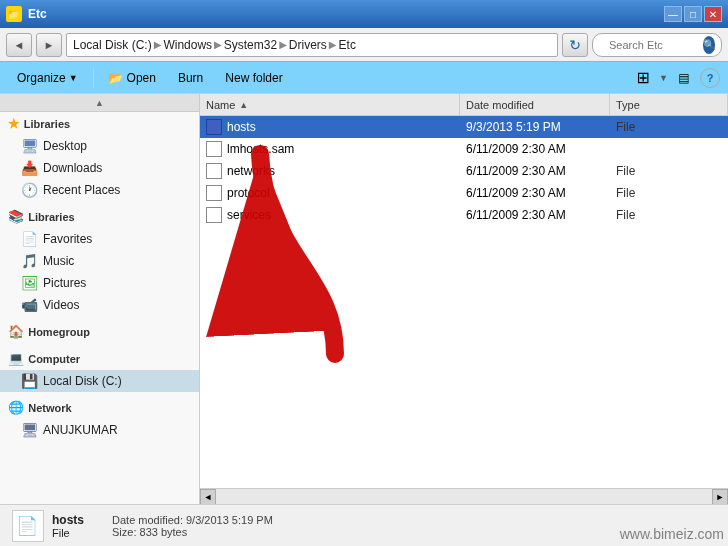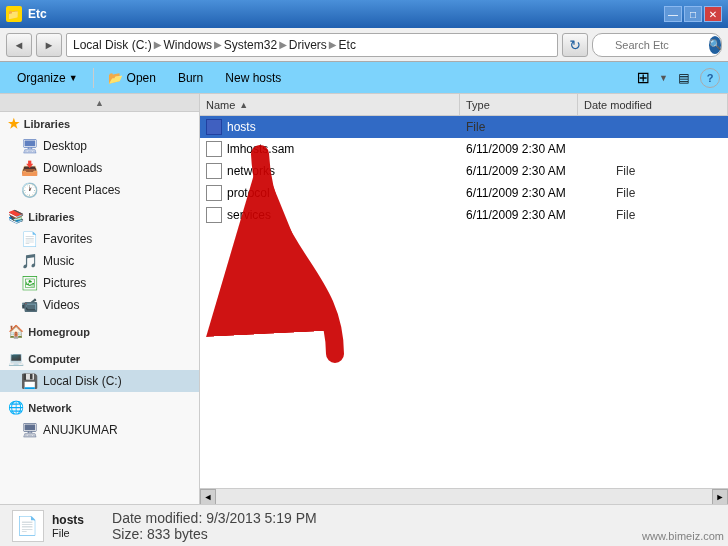--- a/index.html
+++ b/index.html
@@ -80,21 +80,21 @@
       color: #2060a0;
       font-size: 14px;
     }
     .search-box {
       display: flex;
       align-items: center;
       height: 24px;
       background: white;
       border: 1px solid #aaa;
       border-radius: 10px;
-      padding: 0 22px;
+      padding: 0 16px;
       width: 130px;
       gap: 4px;
     }
     .search-input {
       border: none; outline: none; font-size: 11px; color: #777; background: transparent; width: 90px;
     }
     .search-icon-btn {
       background: #2060a0;
       border: none;
       border-radius: 50%;
@@ -274,39 +274,39 @@
     }
     .status-file-icon {
       width: 32px; height: 32px;
       background: white;
       border: 1px solid #ccc;
       display: flex; align-items: center; justify-content: center;
       font-size: 18px; color: #446;
     }
     .status-info { font-size: 11px; color: #222; }
     .status-info .file-name-big { font-weight: bold; font-size: 12px; }
-    .status-details { font-size: 14px; color: #444; margin-left: 20px; }
+    .status-details { font-size: 11px; color: #444; margin-left: 20px; }
 
     
     .arrow-overlay {
       position: absolute;
       top: 94px;
       left: 205px;
       width: 200px;
       height: 280px;
       pointer-events: none;
       z-index: 100;
     }
 
     
     .watermark {
       position: absolute;
       bottom: 4px;
       right: 4px;
-      font-size: 11px;
+      font-size: 14px;
       color: rgba(80,80,80,0.7);
       font-family: sans-serif;
     }
   </style>
 </head>
 <body>
 
 <div style="position:relative; width:728px; height:546px; overflow:hidden;">
 
   <div class="title-bar">
@@ -347,21 +347,21 @@
     </button>
     <div class="toolbar-sep"></div>
     <button class="toolbar-btn">
       <span>📂</span>
       <span>Open</span>
     </button>
     <button class="toolbar-btn">
       <span>Burn</span>
     </button>
     <button class="toolbar-btn">
-      <span>New hosts</span>
+      <span>New folder</span>
     </button>
     <div class="toolbar-right">
       <button class="view-btn" style="font-size:16px;">⊞</button>
       <span style="font-size:9px; color:#555;">▼</span>
       <button class="view-btn">▤</button>
       <button class="view-btn" style="border:1px solid #aaa; border-radius:50%; width:20px; height:20px; font-weight:bold; font-size:11px; color:#2060a0;">?</button>
     </div>
   </div>
 
   <div class="main-area">
@@ -443,35 +443,36 @@
       </div>
     </div>
 
     <div class="file-area">
 
       <div class="file-list-header">
         <div class="col-header col-name">
           <span>Name</span>
           <span class="sort-arrow">▲</span>
         </div>
+        <div class="col-header col-date">
+          <span>Date modified</span>
+        </div>
         <div class="col-header col-type">
           <span>Type</span>
-        </div>
-        <div class="col-header col-date">
-          <span>Date modified</span>
         </div>
       </div>
 
       <div class="file-list">
 
         <div class="file-row selected">
           <div class="file-cell file-name-cell">
             <div class="file-icon-sm blue-folder"></div>
             <span>hosts</span>
           </div>
+          <div class="file-cell file-date-cell">9/3/2013 5:19 PM</div>
           <div class="file-cell file-type-cell">File</div>
         </div>
 
         <div class="file-row">
           <div class="file-cell file-name-cell">
             <div class="file-icon-sm white-file"></div>
             <span>lmhosts.sam</span>
           </div>
           <div class="file-cell file-date-cell">6/11/2009 2:30 AM</div>
         </div>

